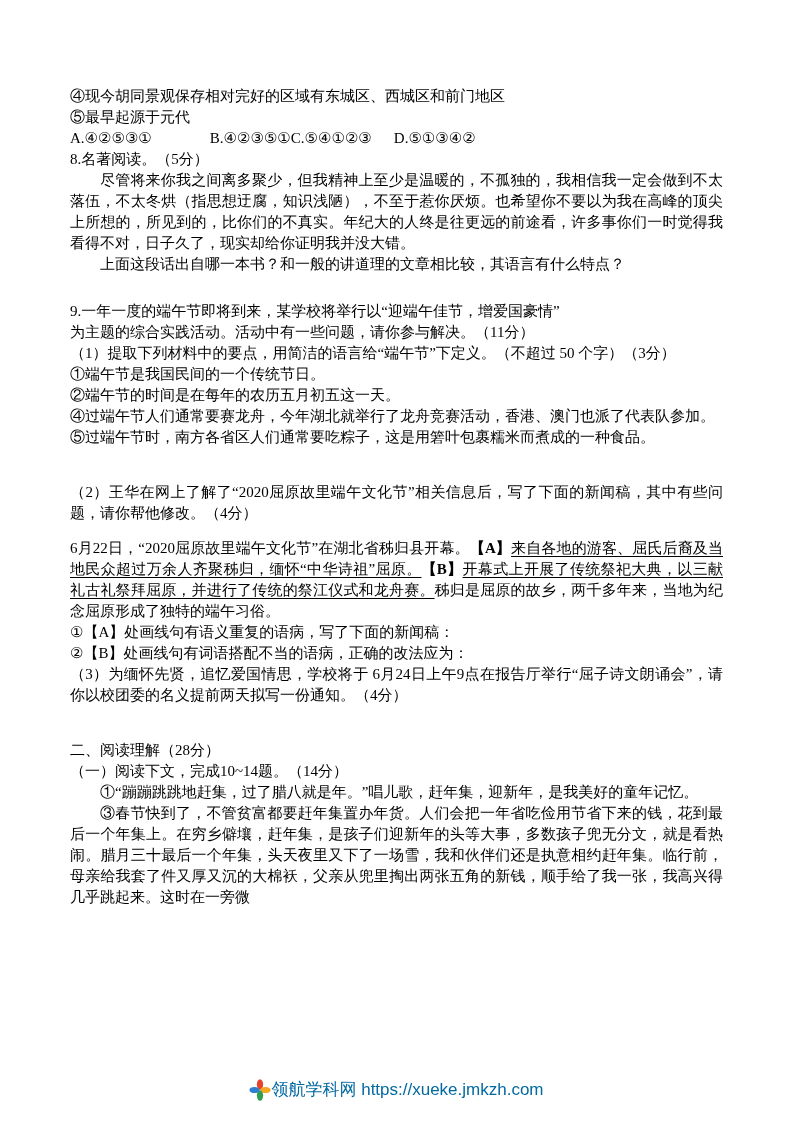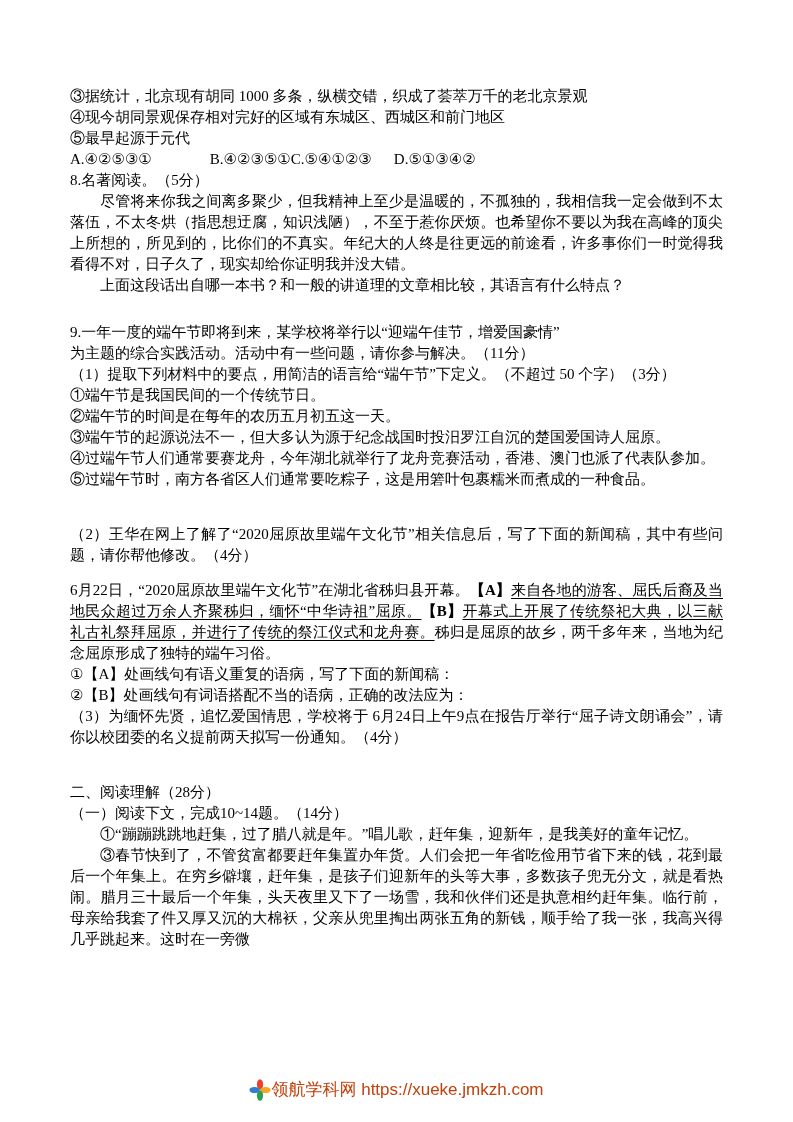--- a/index.html
+++ b/index.html
@@ -41,48 +41,46 @@
   .opt-c { margin-right: 22px; }
   .watermark {
     position: absolute;
     left: 0;
     top: 1078px;
     width: 100%;
     display: flex;
     align-items: center;
     justify-content: center;
     gap: 0;
-    color: #c2410c;
+    color: #0369a1;
     font-size: 17px;
     font-family: "Liberation Sans", "DejaVu Sans", sans-serif;
   }
   .watermark .logo { flex: 0 0 auto; }
 </style>
 </head>
 <body>
 
 <div class="page">
   <main class="doc">
 
-    <p>③据统计，北京现有胡同 1000 多条，纵横交错，织成了荟萃万千的老北京景观</p>
     <p>④现今胡同景观保存相对完好的区域有东城区、西城区和前门地区</p>
     <p>⑤最早起源于元代</p>
 
     <p class="options"><span class="opt-a">A.④②⑤③①</span><span>B.④②③⑤①</span><span class="opt-c">C.⑤④①②③</span><span>D.⑤①③④②</span></p>
 
     <p>8.名著阅读。（5分）</p>
     <p class="indent">尽管将来你我之间离多聚少，但我精神上至少是温暖的，不孤独的，我相信我一定会做到不太落伍，不太冬烘（指思想迂腐，知识浅陋），不至于惹你厌烦。也希望你不要以为我在高峰的顶尖上所想的，所见到的，比你们的不真实。年纪大的人终是往更远的前途看，许多事你们一时觉得我看得不对，日子久了，现实却给你证明我并没大错。</p>
     <p class="indent">上面这段话出自哪一本书？和一般的讲道理的文章相比较，其语言有什么特点？</p>
 
     <p class="gap-md">9.一年一度的端午节即将到来，某学校将举行以“迎端午佳节，增爱国豪情”</p>
     <p>为主题的综合实践活动。活动中有一些问题，请你参与解决。（11分）</p>
     <p>（1）提取下列材料中的要点，用简洁的语言给“端午节”下定义。（不超过 50 个字）（3分）</p>
     <p>①端午节是我国民间的一个传统节日。</p>
     <p>②端午节的时间是在每年的农历五月初五这一天。</p>
-    <p>③端午节的起源说法不一，但大多认为源于纪念战国时投汨罗江自沉的楚国爱国诗人屈原。</p>
     <p>④过端午节人们通常要赛龙舟，今年湖北就举行了龙舟竞赛活动，香港、澳门也派了代表队参加。</p>
     <p>⑤过端午节时，南方各省区人们通常要吃粽子，这是用箬叶包裹糯米而煮成的一种食品。</p>
 
     <p class="gap-lg">（2）王华在网上了解了“2020屈原故里端午文化节”相关信息后，写了下面的新闻稿，其中有些问题，请你帮他修改。（4分）</p>
 
     <p class="gap-sm"><span>6月22日，“2020屈原故里端午文化节”在湖北省秭归县开幕。</span><span class="bold">【A】</span><span class="u">来自各地的游客、屈氏后裔及当地民众超过万余人齐聚秭归，缅怀“中华诗祖”屈原。</span><span class="bold">【B】</span><span class="u">开幕式上开展了传统祭祀大典，以三献礼古礼祭拜屈原，并进行了传统的祭江仪式和龙舟赛。</span><span>秭归是屈原的故乡，两千多年来，当地为纪念屈原形成了独特的端午习俗。</span></p>
 
     <p>①【A】处画线句有语义重复的语病，写了下面的新闻稿：</p>
     <p>②【B】处画线句有词语搭配不当的语病，正确的改法应为：</p>
     <p>（3）为缅怀先贤，追忆爱国情思，学校将于 6月24日上午9点在报告厅举行“屈子诗文朗诵会”，请你以校团委的名义提前两天拟写一份通知。（4分）</p>

